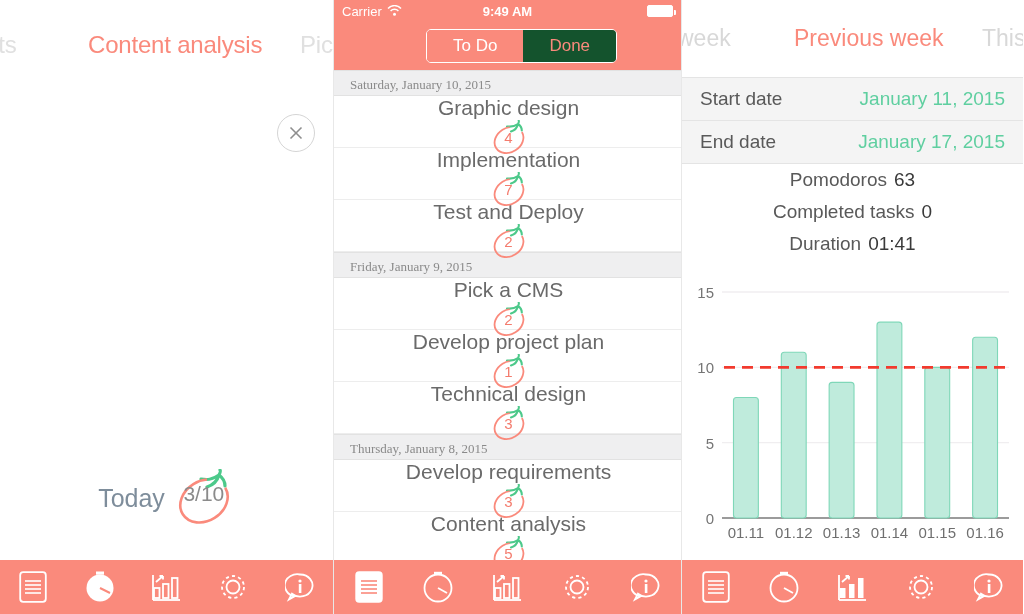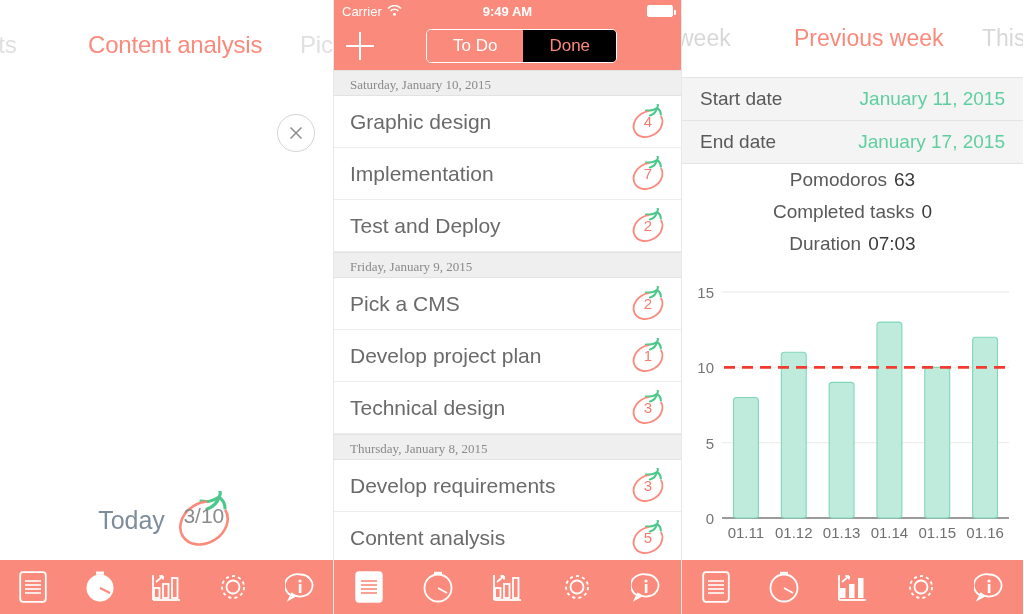--- a/index.html
+++ b/index.html
@@ -52,21 +52,21 @@
   }
   .pause-ico {
     margin-top: 26px; display: flex; gap: 9px;
   }
   .pause-ico i {
     display: block; width: 5px; height: 38px;
     border: 1.4px solid #FA8A7C; background: transparent;
   }
 
   .today-row {
-    position: absolute; top: 491px; left: 0; width: 333px;
+    position: absolute; top: 469px; left: 0; width: 333px;
     display: flex; align-items: center; justify-content: center; gap: 8px;
   }
   .today-label { font-size: 25px; color: #7e8d9b; font-weight: 300; }
   .tomato-big { position: relative; width: 62px; height: 58px; }
   .tomato-big .num {
     position: absolute; left: 0; top: 13px; width: 62px;
     text-align: center; font-size: 21px; color: #8b8b8b;
   }
 
   
@@ -89,49 +89,49 @@
     margin-left: auto; width: 26px; height: 12px;
     border: 1.3px solid #ffffff; border-radius: 2px;
     position: relative; background: #ffffff;
   }
   .sb-batt::after {
     content: ""; position: absolute; right: -4px; top: 3.5px;
     width: 2.5px; height: 5px; background: #ffffff; border-radius: 0 1px 1px 0;
   }
   .navbar {
     height: 48px; background: #FA8A7C; display: flex;
-    align-items: center; padding: 0 12px; position: relative;
+    align-items: center; padding: 0 12px; position: relative; justify-content: center;
   }
   .plus-btn { width: 28px; height: 28px; position: relative; }
   .plus-btn::before, .plus-btn::after {
     content: ""; position: absolute; background: #ffffff;
   }
   .plus-btn::before { left: 0; top: 13px; width: 28px; height: 2px; }
   .plus-btn::after { top: 0; left: 13px; height: 28px; width: 2px; }
   .segmented {
     position: absolute; left: 92px; top: 7px;
     display: flex; border: 1.5px solid #ffffff; border-radius: 5px;
     overflow: hidden; height: 34px;
   }
   .seg {
     padding: 0 26px; display: flex; align-items: center;
     font-size: 17px; height: 100%;
   }
   .seg.on { background: #FA8A7C; color: #ffffff; }
-  .seg.off { background: #000000; color: #FA8A7C; }
+  .seg.off { background: #14532d; color: #FA8A7C; }
 
   .list { position: absolute; top: 70px; left: 0; right: 0; bottom: 54px; overflow: hidden; }
   .date-hdr {
     background: #efeff0; color: #8a8a8a; font-size: 13px;
     padding: 6px 16px 5px; height: 26px;
     border-top: 1px solid #e2e2e2; border-bottom: 1px solid #e2e2e2; font-family: Liberation Serif, serif;
   }
   .task-row {
     height: 52px; display: flex; align-items: center;
-    padding: 0 14px 0 16px; border-bottom: 1px solid #ededed;
+    padding: 0 14px 0 16px; border-bottom: 1px solid #ededed; flex-direction: column;
   }
   .task-row .ttl { font-size: 21px; color: #6a6a6a; font-weight: 300; flex: 1; }
   .tomato-sm { position: relative; width: 38px; height: 36px; }
   .tomato-sm .num {
     position: absolute; left: 0; top: 9px; width: 38px;
     text-align: center; font-size: 15px; color: #F47C6E;
   }
 
   
   .panel3 {
@@ -443,21 +443,21 @@
       <div class="stat-row">
         <span class="lbl">Pomodoros</span>
         <span class="val-dark">63</span>
       </div>
       <div class="stat-row">
         <span class="lbl">Completed tasks</span>
         <span class="val-dark">0</span>
       </div>
       <div class="stat-row">
         <span class="lbl">Duration</span>
-        <span class="val-dark">07:03</span>
+        <span class="val-dark">01:41</span>
       </div>
     </div>
 
     <div class="chart-box">
       <svg id="chart-svg" width="341" height="290" viewBox="0 0 341 290">
           <line x1="40" y1="248" x2="327" y2="248" stroke="#9b9b9b" stroke-width="2"></line>
           <text x="32" y="254" text-anchor="end" fill="#757575" font-size="15" font-family="&quot;Liberation Sans&quot;, sans-serif">0</text>
           <line x1="40" y1="172.66666666666669" x2="327" y2="172.66666666666669" stroke="#f0eef0" stroke-width="1.4"></line>
           <text x="32" y="178.66666666666669" text-anchor="end" fill="#757575" font-size="15" font-family="&quot;Liberation Sans&quot;, sans-serif">5</text>
           <line x1="40" y1="97.33333333333334" x2="327" y2="97.33333333333334" stroke="#f0eef0" stroke-width="1.4"></line>

